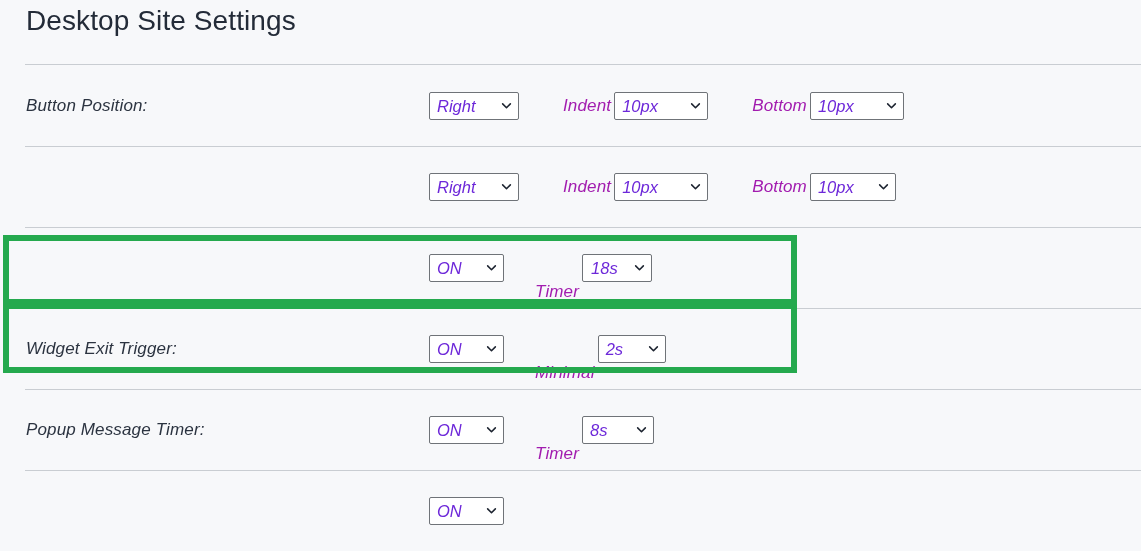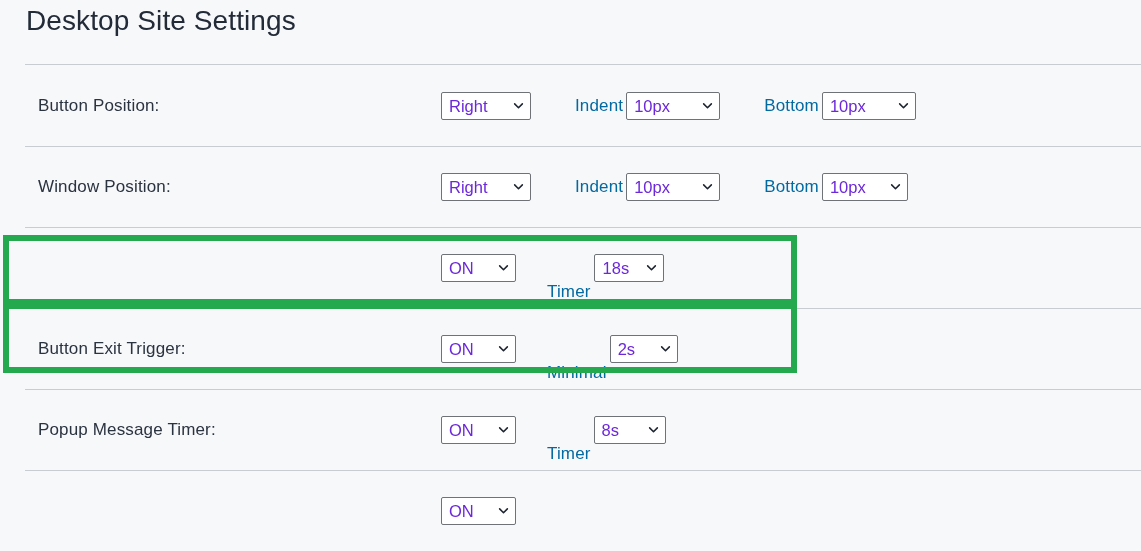--- a/index.html
+++ b/index.html
@@ -53,26 +53,27 @@
     top: 0;
     height: 1px;
     background: #c9cdd2;
   }
   .setting-row:first-child .divider {
     top: -1px;
   }
 
   .row-inner {
     position: absolute;
-    left: 12px;
+    left: 0;
     top: 0;
     height: 81px;
     width: 952px;
     display: flex;
     align-items: center;
+    font-style: italic;
   }
 
   .row-label {
     position: absolute;
     left: 26px;
     font-size: 17px;
     color: #2b3340;
     white-space: nowrap;
     letter-spacing: 0.15px;
   }
@@ -80,21 +81,21 @@
   .controls {
     position: absolute;
     left: 429px;
     display: flex;
     align-items: center;
     white-space: nowrap;
   }
 
   .ctrl-label {
     font-size: 17px;
-    color: #0369a1;
+    color: #a21caf;
     letter-spacing: 0.15px;
     margin-left: 44px;
     margin-right: 3px;
   }
   .ctrl-label.tight {
     margin-left: 31px;
     margin-top: 48px;
   }
 
   
@@ -192,21 +193,20 @@
                   <path d="M1.8 4.2 L6 8.4 L10.2 4.2" fill="none" stroke="#1d2430" stroke-width="1.7" stroke-linecap="round" stroke-linejoin="round"></path>
                 </svg>
               </span>
             </span>
           </div>
         </div>
       </div>
       <div class="setting-row">
         <div class="divider"></div>
         <div class="row-inner">
-          <div class="row-label">Window Position:</div>
           <div class="controls">
             <span class="sel w-right">
               <span class="sel-value">Right</span>
               <span class="chev">
                 <svg viewBox="0 0 12 12" width="11" height="11">
                   <path d="M1.8 4.2 L6 8.4 L10.2 4.2" fill="none" stroke="#1d2430" stroke-width="1.7" stroke-linecap="round" stroke-linejoin="round"></path>
                 </svg>
               </span>
             </span>
             <span class="ctrl-label">Indent</span>
@@ -250,21 +250,21 @@
                   <path d="M1.8 4.2 L6 8.4 L10.2 4.2" fill="none" stroke="#1d2430" stroke-width="1.7" stroke-linecap="round" stroke-linejoin="round"></path>
                 </svg>
               </span>
             </span>
           </div>
         </div>
       </div>
       <div class="setting-row">
         <div class="divider"></div>
         <div class="row-inner">
-          <div class="row-label">Button Exit Trigger:</div>
+          <div class="row-label">Widget Exit Trigger:</div>
           <div class="controls">
             <span class="sel w-on">
               <span class="sel-value">ON</span>
               <span class="chev">
                 <svg viewBox="0 0 12 12" width="11" height="11">
                   <path d="M1.8 4.2 L6 8.4 L10.2 4.2" fill="none" stroke="#1d2430" stroke-width="1.7" stroke-linecap="round" stroke-linejoin="round"></path>
                 </svg>
               </span>
             </span>
             <span class="ctrl-label tight">Minimal</span>

